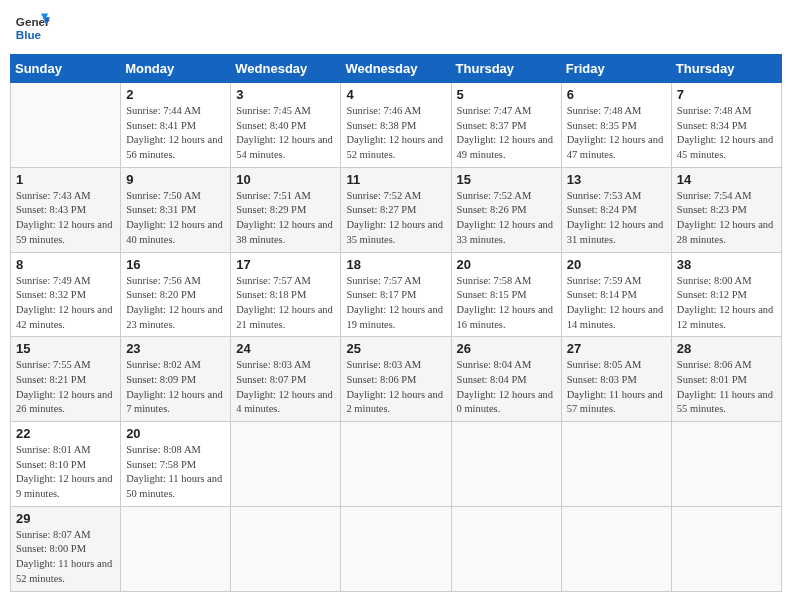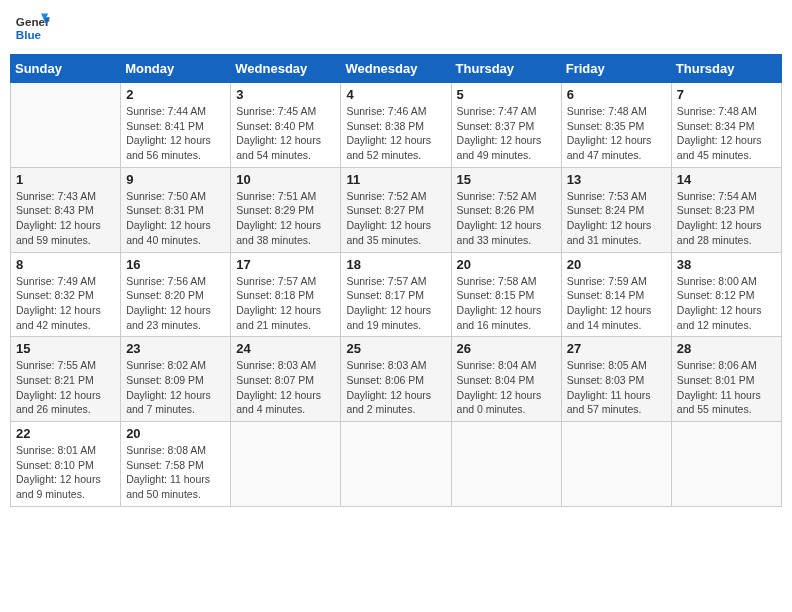--- a/index.html
+++ b/index.html
@@ -67,20 +67,21 @@
       font-size: 13px;
       font-weight: bold;
       color: #222;
       display: block;
       margin-bottom: 2px;
     }
     .day-info {
       color: #444;
       font-size: 10.5px;
       line-height: 1.4;
+      font-family: Liberation Serif, serif;
     }
     .empty-cell {
       background: #f9f9f9 !important;
     }
   </style>
 </head>
 <body>
 
 <div class="header">
   <div class="logo">
@@ -239,14 +240,26 @@
         <td>
           <span class="day-num">20</span>
           <div class="day-info">Sunrise: 8:08 AM<br>Sunset: 7:58 PM<br>Daylight: 11 hours and 50 minutes.</div>
         </td>
         <td class="empty-cell"></td>
         <td class="empty-cell"></td>
         <td class="empty-cell"></td>
         <td class="empty-cell"></td>
         <td class="empty-cell"></td>
       </tr>
+      <tr>
+        <td>
+          <span class="day-num">29</span>
+          <div class="day-info">Sunrise: 8:07 AM<br>Sunset: 8:00 PM<br>Daylight: 11 hours and 52 minutes.</div>
+        </td>
+        <td class="empty-cell"></td>
+        <td class="empty-cell"></td>
+        <td class="empty-cell"></td>
+        <td class="empty-cell"></td>
+        <td class="empty-cell"></td>
+        <td class="empty-cell"></td>
+      </tr>
     </tbody>
 </table>
 
 </body></html>

